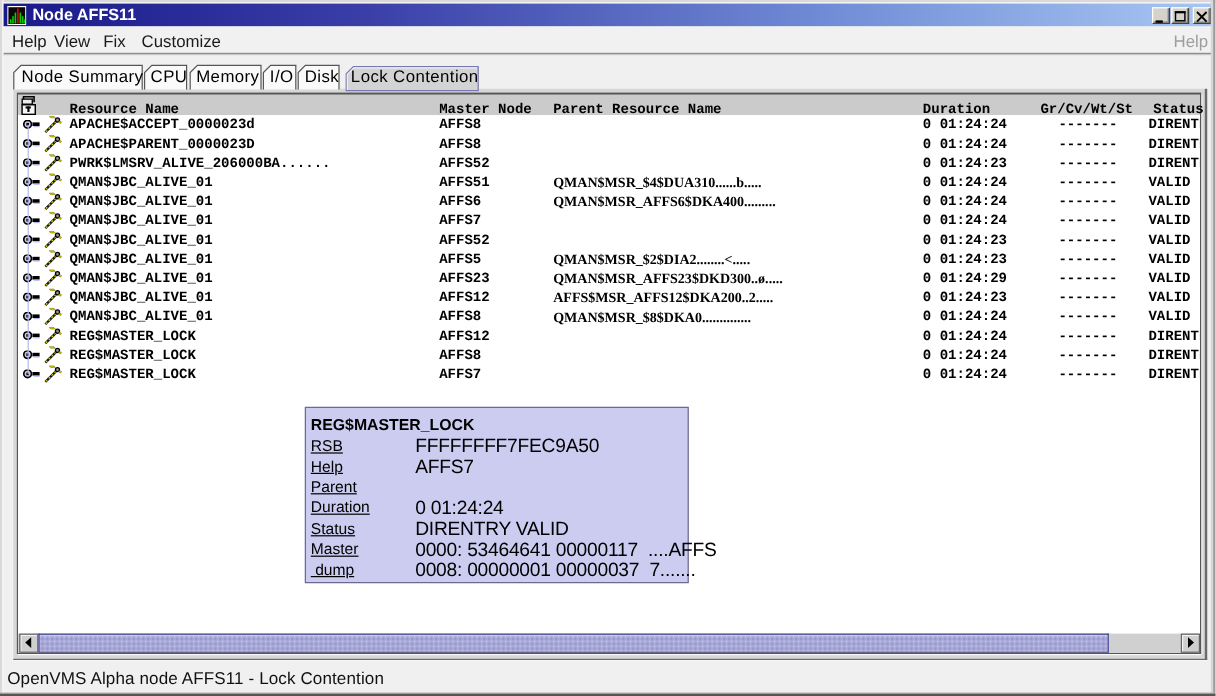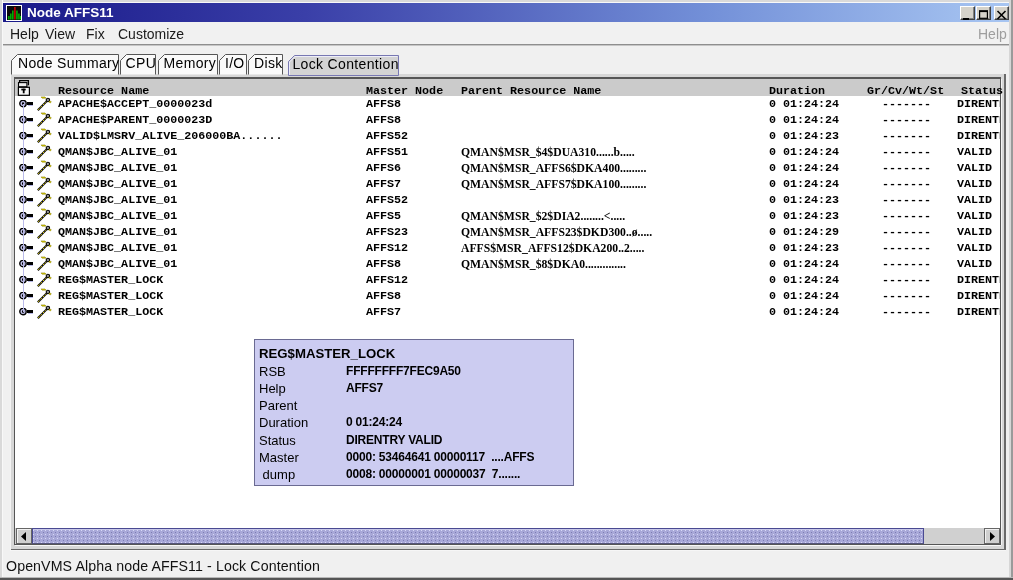--- a/index.html
+++ b/index.html
@@ -41,22 +41,22 @@
 #treeline{left:23px;top:104px;width:1px;background:#B9B9E9;}
 .knob{position:absolute;left:4px;top:4px;width:8px;height:8px;}
 .keyic{position:absolute;left:21px;top:0px;width:16px;height:16px;}
 
 #hscroll{left:15px;top:528px;width:985px;height:16px;background:#D0D0D0;box-sizing:border-box;}
 .sbtn{top:528px;width:16px;height:16px;background:#CFCFCF;border:1px solid #666;box-sizing:border-box;box-shadow:inset 1px 1px 0 #F2F2F2;}
 #sthumb{left:32px;top:528px;width:892px;height:16px;background-color:#A8A8D8;border:1px solid #4A4A92;border-bottom-color:#55557A;box-sizing:border-box;box-shadow:inset 0 1px 0 #C8C8E8;overflow:hidden;}
 
 #popup{left:254px;top:339px;width:320px;height:147px;background:#CCCCF1;border:1px solid #6A6A92;box-sizing:border-box;font-size:13px;color:#000;}
 #popup .t{position:absolute;left:4px;top:6px;font-weight:bold;font-size:13.2px;}
-#popup .lb{position:absolute;left:4px;white-space:pre;}
-#popup .vl{position:absolute;left:91px;white-space:pre;font-size:12px;letter-spacing:-0.2px;font-weight:bold;}
+#popup .lb{position:absolute;left:4px;white-space:pre;text-decoration:underline;}
+#popup .vl{position:absolute;left:91px;white-space:pre;font-size:16px;letter-spacing:-0.2px;}
 
 #status{left:6px;top:557px;height:18px;line-height:18px;font-size:14.2px;letter-spacing:0.1px;color:#111;}
 </style>
 </head>
 <body>
 <div class="abs" id="edgeT"></div>
 <div class="abs" id="edgeT2"></div>
 <div class="abs" id="edgeL"></div>
 <div class="abs" id="edgeL2"></div>
 <div class="abs" id="title"></div>
@@ -182,21 +182,21 @@
       </svg>
       <div style="position:absolute;left:12px;top:6px;width:5.5px;height:2.5px;background:#000"></div>
       <div style="position:absolute;left:13px;top:8.5px;width:5px;height:1px;background:#B9B9E9"></div>
       <svg class="keyic" viewBox="0 0 16 16">
         <line x1="1.8" y1="14.2" x2="10.6" y2="5.4" stroke="#111" stroke-width="2"></line>
         <line x1="2.2" y1="13.8" x2="10.4" y2="5.6" stroke="#E0D200" stroke-width="1" stroke-dasharray="1.7 1.7"></line>
         <path d="M5 0.9 L9 0.9 L10.2 2.2 L6.2 2.2 Z" fill="#D8CB00" stroke="#857A00" stroke-width="0.5"></path>
         <circle cx="11.9" cy="4" r="1.7" fill="#969696" stroke="#000" stroke-width="1.1"></circle>
         <path d="M13.2 5 L15.2 5.5 L14.6 6.9 L12.9 6.1 Z" fill="#D8CB00" stroke="#857A00" stroke-width="0.5"></path>
       </svg>
-      <span class="c1">VALID$LMSRV_ALIVE_206000BA......</span>
+      <span class="c1">PWRK$LMSRV_ALIVE_206000BA......</span>
       <span class="c2">AFFS52</span>
       <span class="c3"></span>
       <span class="c4">0 01:24:23</span>
       <span class="c5">-------</span>
       <span class="c6">DIRENTRY VALID</span>
     </div>
     <div class="row" style="top:48px">
       <svg class="knob" viewBox="0 0 8 8">
         <circle cx="4" cy="3.5" r="3.2" fill="#C9C9F2" stroke="#000" stroke-width="1.4"></circle>
         <rect x="2.95" y="2.45" width="2.2" height="2.2" fill="#000"></rect>
@@ -247,21 +247,20 @@
       <div style="position:absolute;left:13px;top:8.5px;width:5px;height:1px;background:#B9B9E9"></div>
       <svg class="keyic" viewBox="0 0 16 16">
         <line x1="1.8" y1="14.2" x2="10.6" y2="5.4" stroke="#111" stroke-width="2"></line>
         <line x1="2.2" y1="13.8" x2="10.4" y2="5.6" stroke="#E0D200" stroke-width="1" stroke-dasharray="1.7 1.7"></line>
         <path d="M5 0.9 L9 0.9 L10.2 2.2 L6.2 2.2 Z" fill="#D8CB00" stroke="#857A00" stroke-width="0.5"></path>
         <circle cx="11.9" cy="4" r="1.7" fill="#969696" stroke="#000" stroke-width="1.1"></circle>
         <path d="M13.2 5 L15.2 5.5 L14.6 6.9 L12.9 6.1 Z" fill="#D8CB00" stroke="#857A00" stroke-width="0.5"></path>
       </svg>
       <span class="c1">QMAN$JBC_ALIVE_01</span>
       <span class="c2">AFFS7</span>
-      <span class="c3">QMAN$MSR_AFFS7$DKA100.........</span>
       <span class="c4">0 01:24:24</span>
       <span class="c5">-------</span>
       <span class="c6">VALID</span>
     </div>
     <div class="row" style="top:96px">
       <svg class="knob" viewBox="0 0 8 8">
         <circle cx="4" cy="3.5" r="3.2" fill="#C9C9F2" stroke="#000" stroke-width="1.4"></circle>
         <rect x="2.95" y="2.45" width="2.2" height="2.2" fill="#000"></rect>
       </svg>
       <div style="position:absolute;left:12px;top:6px;width:5.5px;height:2.5px;background:#000"></div>

